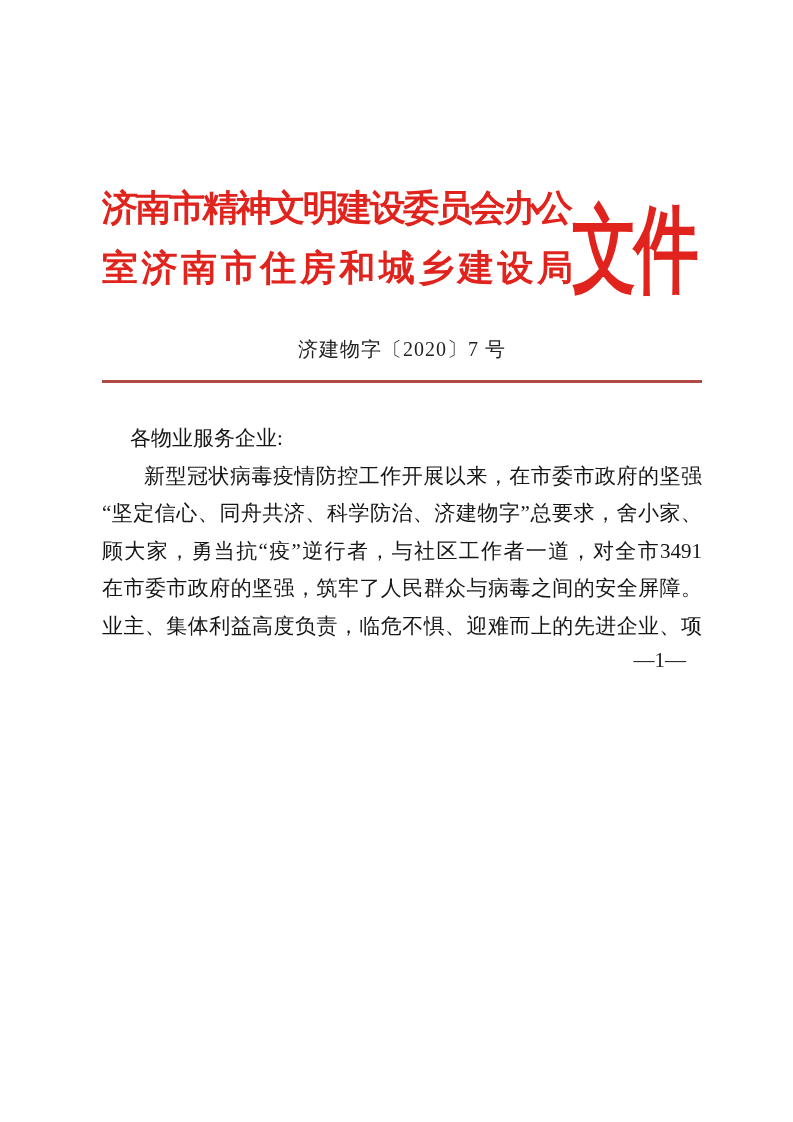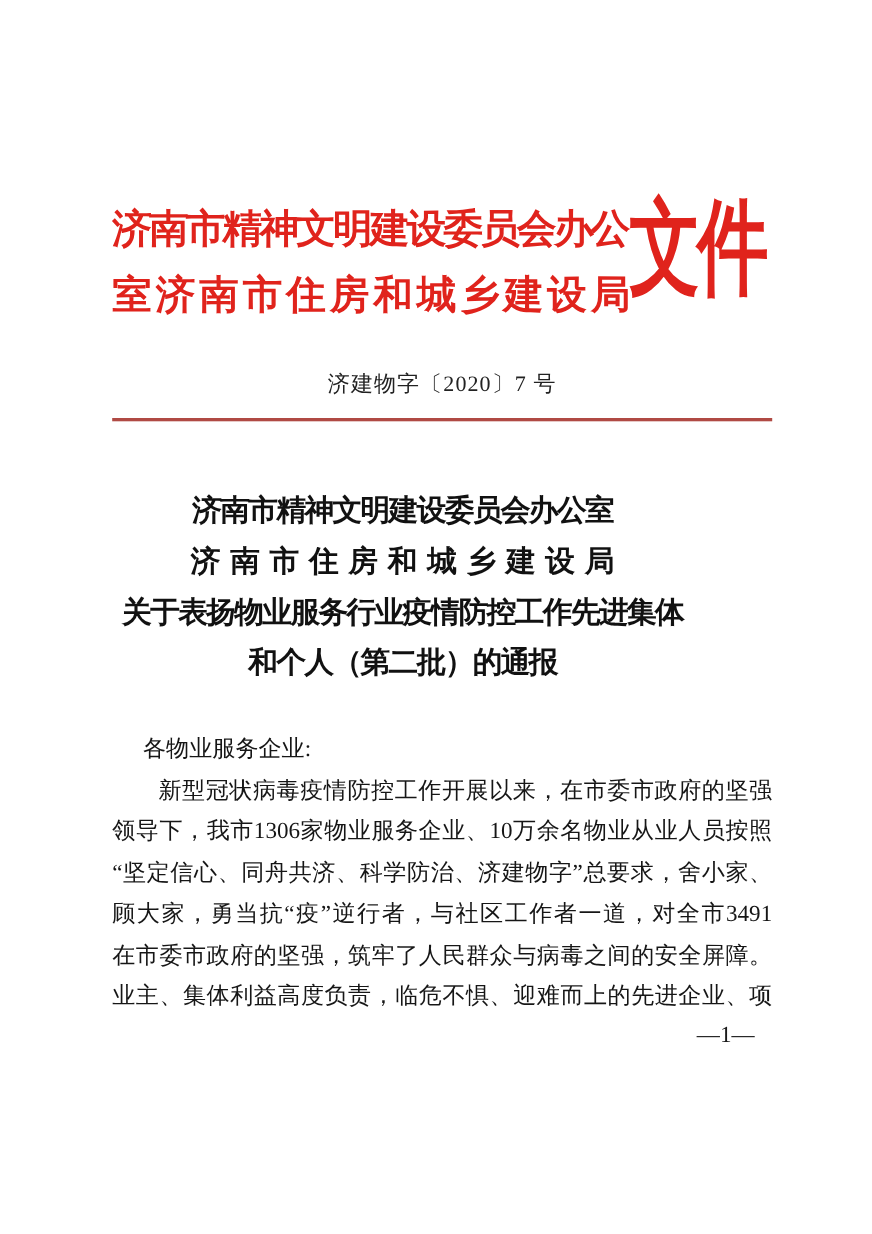--- a/index.html
+++ b/index.html
@@ -19,21 +19,21 @@
     position: relative;
     width: 793px; height: 1122px;
     background: var(--page-bg);
     overflow: hidden;
     padding: 178px 91px 0 102px; 
   }
 
   
   .doc-header {
     display: flex;
-    align-items: flex-start;
+    align-items: flex-end;
   }
   .org-names { width: 468px; flex: 0 0 auto; }
   .org-line {
     font-size: 36px;
     font-weight: bold;
     line-height: 60px;
     letter-spacing: -3px;
     color: var(--accent-red);
     text-align: justify;
     text-align-last: justify;
@@ -128,33 +128,26 @@
       <div class="org-line">济南市精神文明建设委员会办公</div>
       <div class="org-line">室济南市住房和城乡建设局</div>
     </div>
     <div class="doc-type">文件</div>
   </header>
 
   <div class="doc-number">济建物字〔2020〕7 号</div>
 
   <hr class="red-divider">
 
-  <h1 class="doc-title">
-    <span class="title-line">济南市精神文明建设委员会办公室</span>
-    <span class="title-line"><span class="title-justify-inner">济南市住房和城乡建设局</span></span>
-    <span class="title-line">关于表扬物业服务行业疫情防控工作先进集体</span>
-    <span class="title-line">和个人（第二批）的通报</span>
-  </h1>
 
   <main class="doc-body">
     <p class="salutation">各物业服务企业:</p>
 
     <div class="paragraph">
       <div class="body-line first-line">新型冠状病毒疫情防控工作开展以来，在市委市政府的坚强</div>
-      <div class="body-line">领导下，我市1306家物业服务企业、10万余名物业从业人员按照</div>
       <div class="body-line">“坚定信心、同舟共济、科学防治、济建物字”总要求，舍小家、</div>
       <div class="body-line">顾大家，勇当抗“疫”逆行者，与社区工作者一道，对全市3491</div>
       <div class="body-line">在市委市政府的坚强，筑牢了人民群众与病毒之间的安全屏障。</div>
     </div>
 
     <div class="paragraph">
       <div class="body-line">业主、集体利益高度负责，临危不惧、迎难而上的先进企业、项</div>
     </div>
   </main>
 

